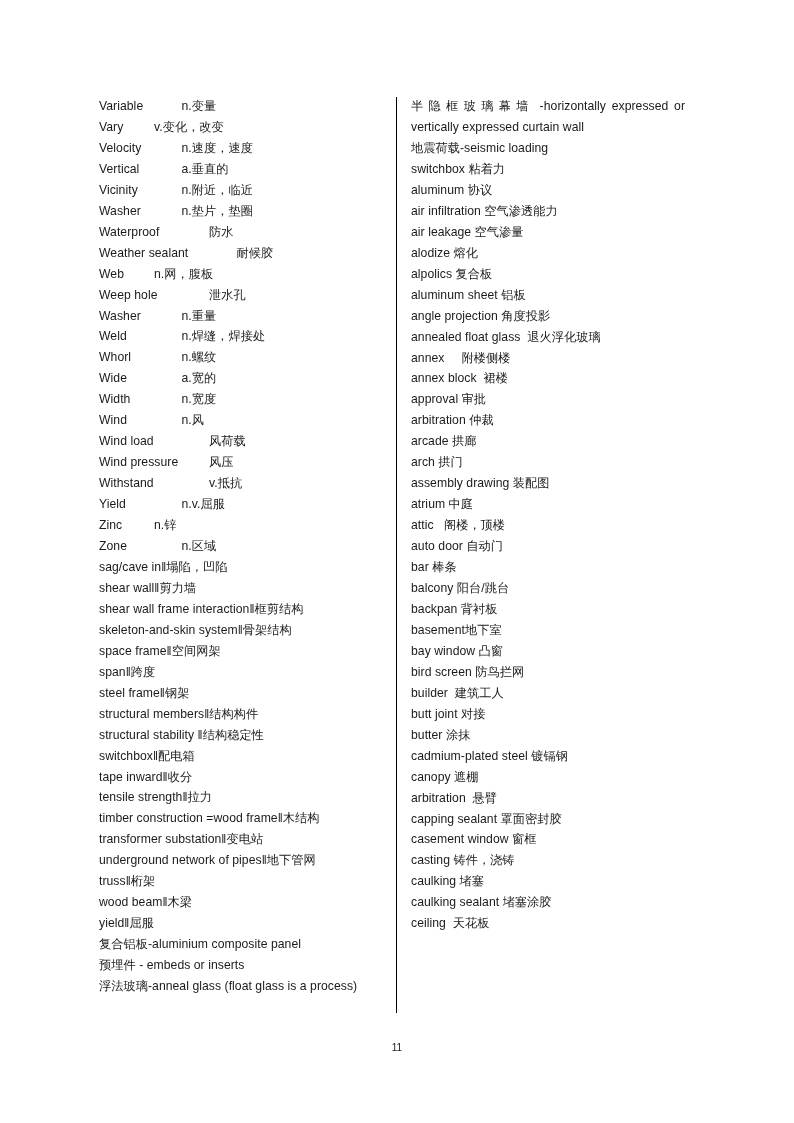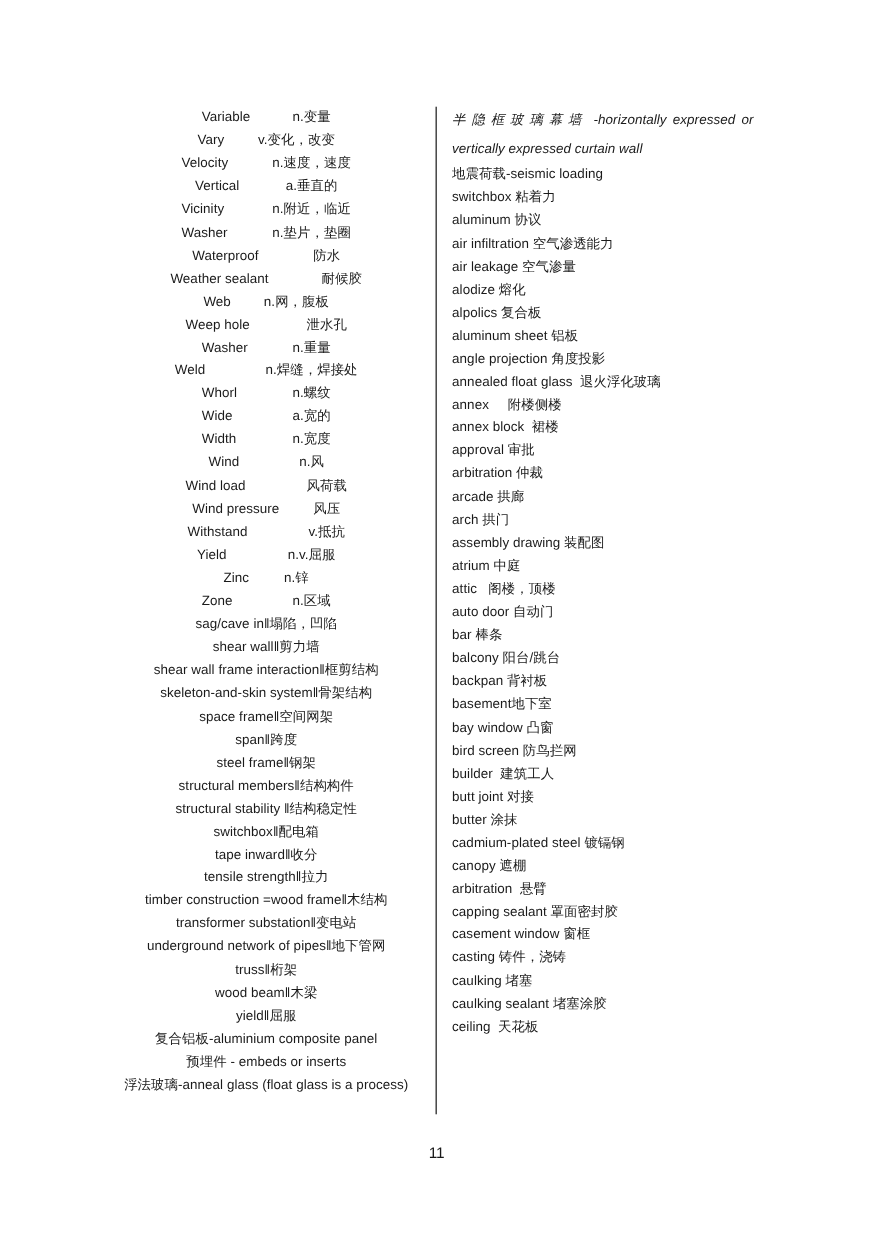--- a/index.html
+++ b/index.html
@@ -32,23 +32,22 @@
     top: 96px;
     width: 794px;
   }
 
   .col {
     position: absolute;
     top: 0;
   }
 
   .col-left {
-    left: 106px;
+    left: 99px;
     width: 272px;
-    text-align: center;
   }
 
   .col-right {
     left: 411px;
     width: 274px;
   }
 
   
   .col-divider {
     position: absolute;
@@ -63,40 +62,39 @@
     font-size: 12.2px;
     line-height: 20.95px;
     white-space: pre;
     color: #1a1a1a;
     letter-spacing: 0.05px;
   }
 
   
   .entry-justified {
     font-size: 12.2px;
-    line-height: 26px;
+    line-height: 21px;
     color: #1a1a1a;
     text-align: justify;
     text-align-last: left;
     white-space: normal;
     letter-spacing: 0.05px;
-    font-style: italic;
   }
   .entry-justified .cjk-spread {
     letter-spacing: 3.1px;
   }
 
   
   .page-number {
     position: absolute;
     left: 0;
     top: 1039px;
     width: 794px;
     text-align: center;
-    font-size: 14px;
+    font-size: 10px;
     line-height: 18px;
     color: #1a1a1a;
   }
 </style>
 </head>
 <body>
 
 <div class="page">
 
   <div class="col-divider"></div>

